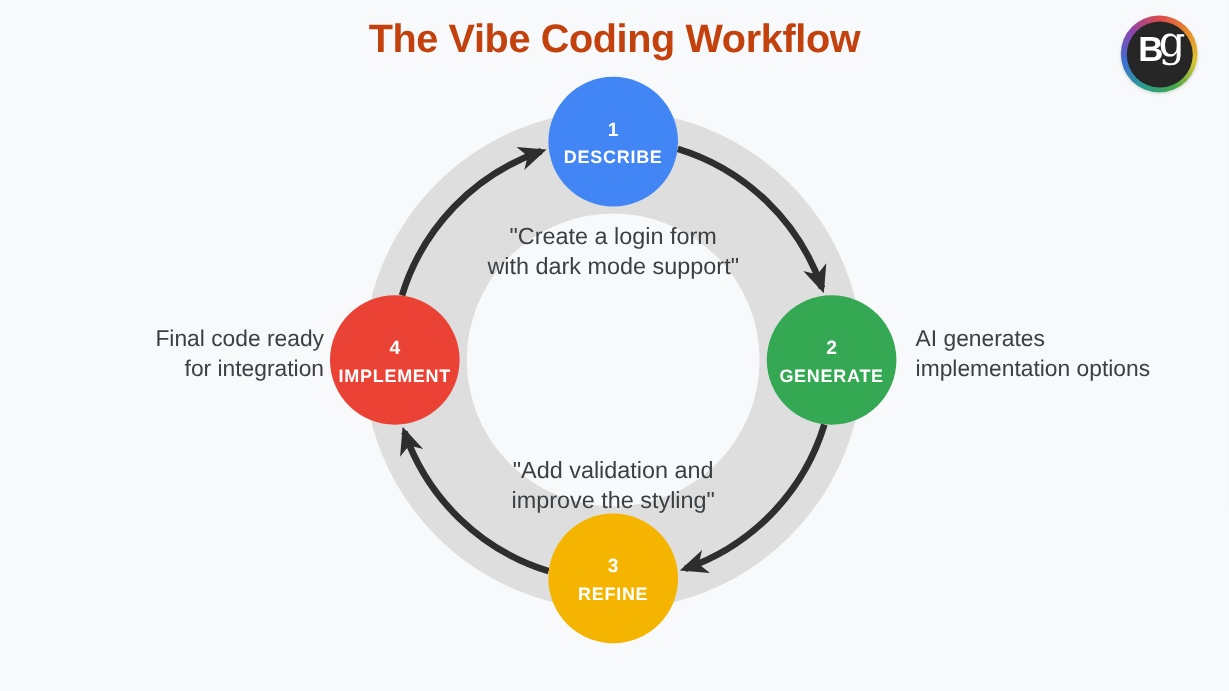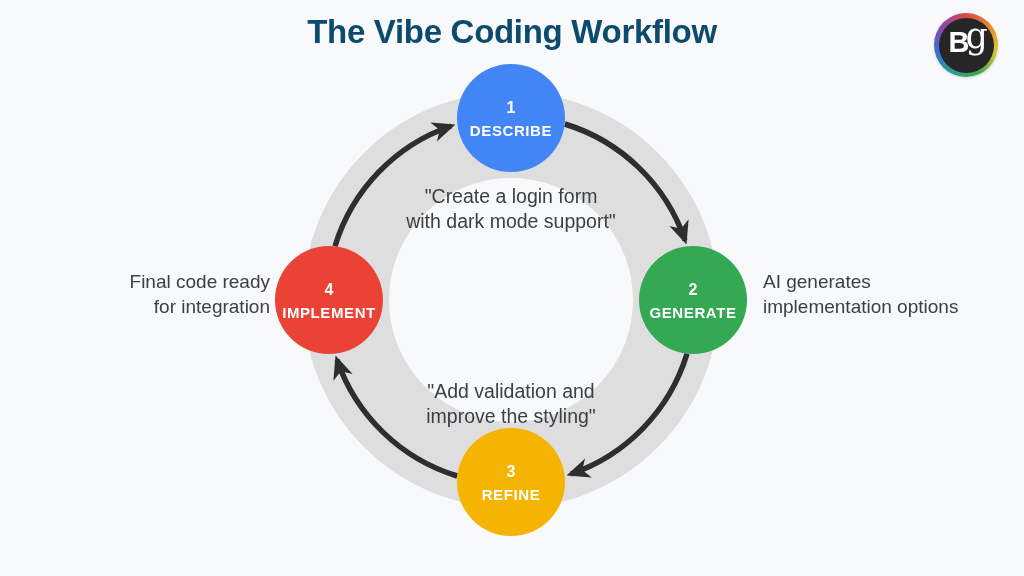--- a/index.html
+++ b/index.html
@@ -3,21 +3,21 @@
 <meta charset="utf-8">
 <style>
   html,body{margin:0;padding:0;}
   body{background:#e9e9e9;font-family:"Liberation Sans",sans-serif;}
   .stage{
     position:relative;width:1024px;height:576px;overflow:hidden;
     background:#F8F9FA;
   }
   .page-title{
     position:absolute;top:13px;left:0;width:1024px;text-align:center;
-    font-size:33px;font-weight:bold;letter-spacing:-0.3px;color:#0c4a6e;
+    font-size:33px;font-weight:bold;letter-spacing:-0.3px;color:#c2410c;
   }
   .diagram-svg{position:absolute;left:0;top:0;}
   .node-number{fill:#ffffff;font-size:16px;font-weight:bold;text-anchor:middle;}
   .node-label{fill:#ffffff;font-size:15px;font-weight:bold;letter-spacing:0.6px;text-anchor:middle;}
   .quote{fill:#3c4043;font-size:19.5px;font-weight:500;text-anchor:middle;}
   .note{fill:#3c4043;font-size:19px;font-weight:400;}
   .note-left{text-anchor:end;}
   .note-right{text-anchor:start;}
   .arrow{fill:none;stroke:#2E2E2E;stroke-width:5.5;}
   

